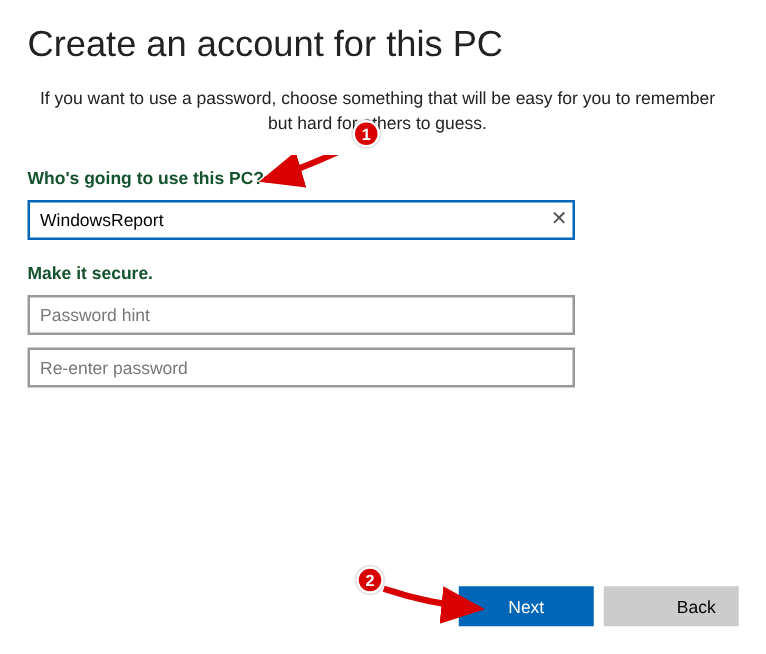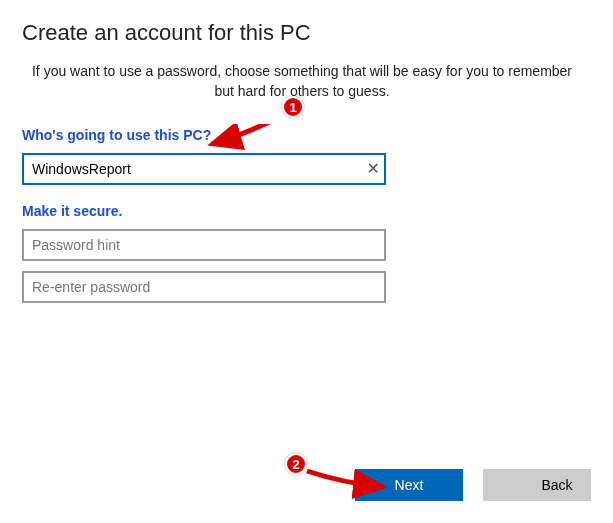--- a/index.html
+++ b/index.html
@@ -6,41 +6,41 @@
     body {
       font-family: "Segoe UI", Tahoma, sans-serif;
       background: #fff;
       width: 613px;
       height: 523px;
       padding: 20px 22px;
       position: relative;
       color: #000;
     }
     .title {
-      font-size: 22px;
+      font-size: 29px;
       font-weight: 400;
       color: #222;
       margin-bottom: 16px;
     }
     .description {
       font-size: 14px;
       color: #222;
       line-height: 1.4;
       margin-bottom: 26px;
       max-width: 560px;
       text-align: center;
     }
     .section-label {
       font-size: 14px;
       font-weight: 600;
-      color: #1d4ed8;
+      color: #14532d;
       margin-bottom: 10px;
     }
     .field-wrap {
-      width: 364px;
+      width: 438px;
       margin-bottom: 10px;
       position: relative;
     }
     .input {
       width: 100%;
       height: 32px;
       padding: 0 8px;
       font-size: 14px;
       font-family: inherit;
       border: 2px solid #999;
@@ -65,21 +65,21 @@
       line-height: 1;
     }
     .section2 {
       margin-top: 18px;
     }
     .button-bar {
       position: absolute;
       right: 22px;
       bottom: 22px;
       display: flex;
-      gap: 20px;
+      gap: 8px;
     }
     .btn {
       width: 108px;
       height: 32px;
       font-size: 14px;
       font-family: inherit;
       border: none;
       cursor: pointer;
     }
     .btn-primary {

